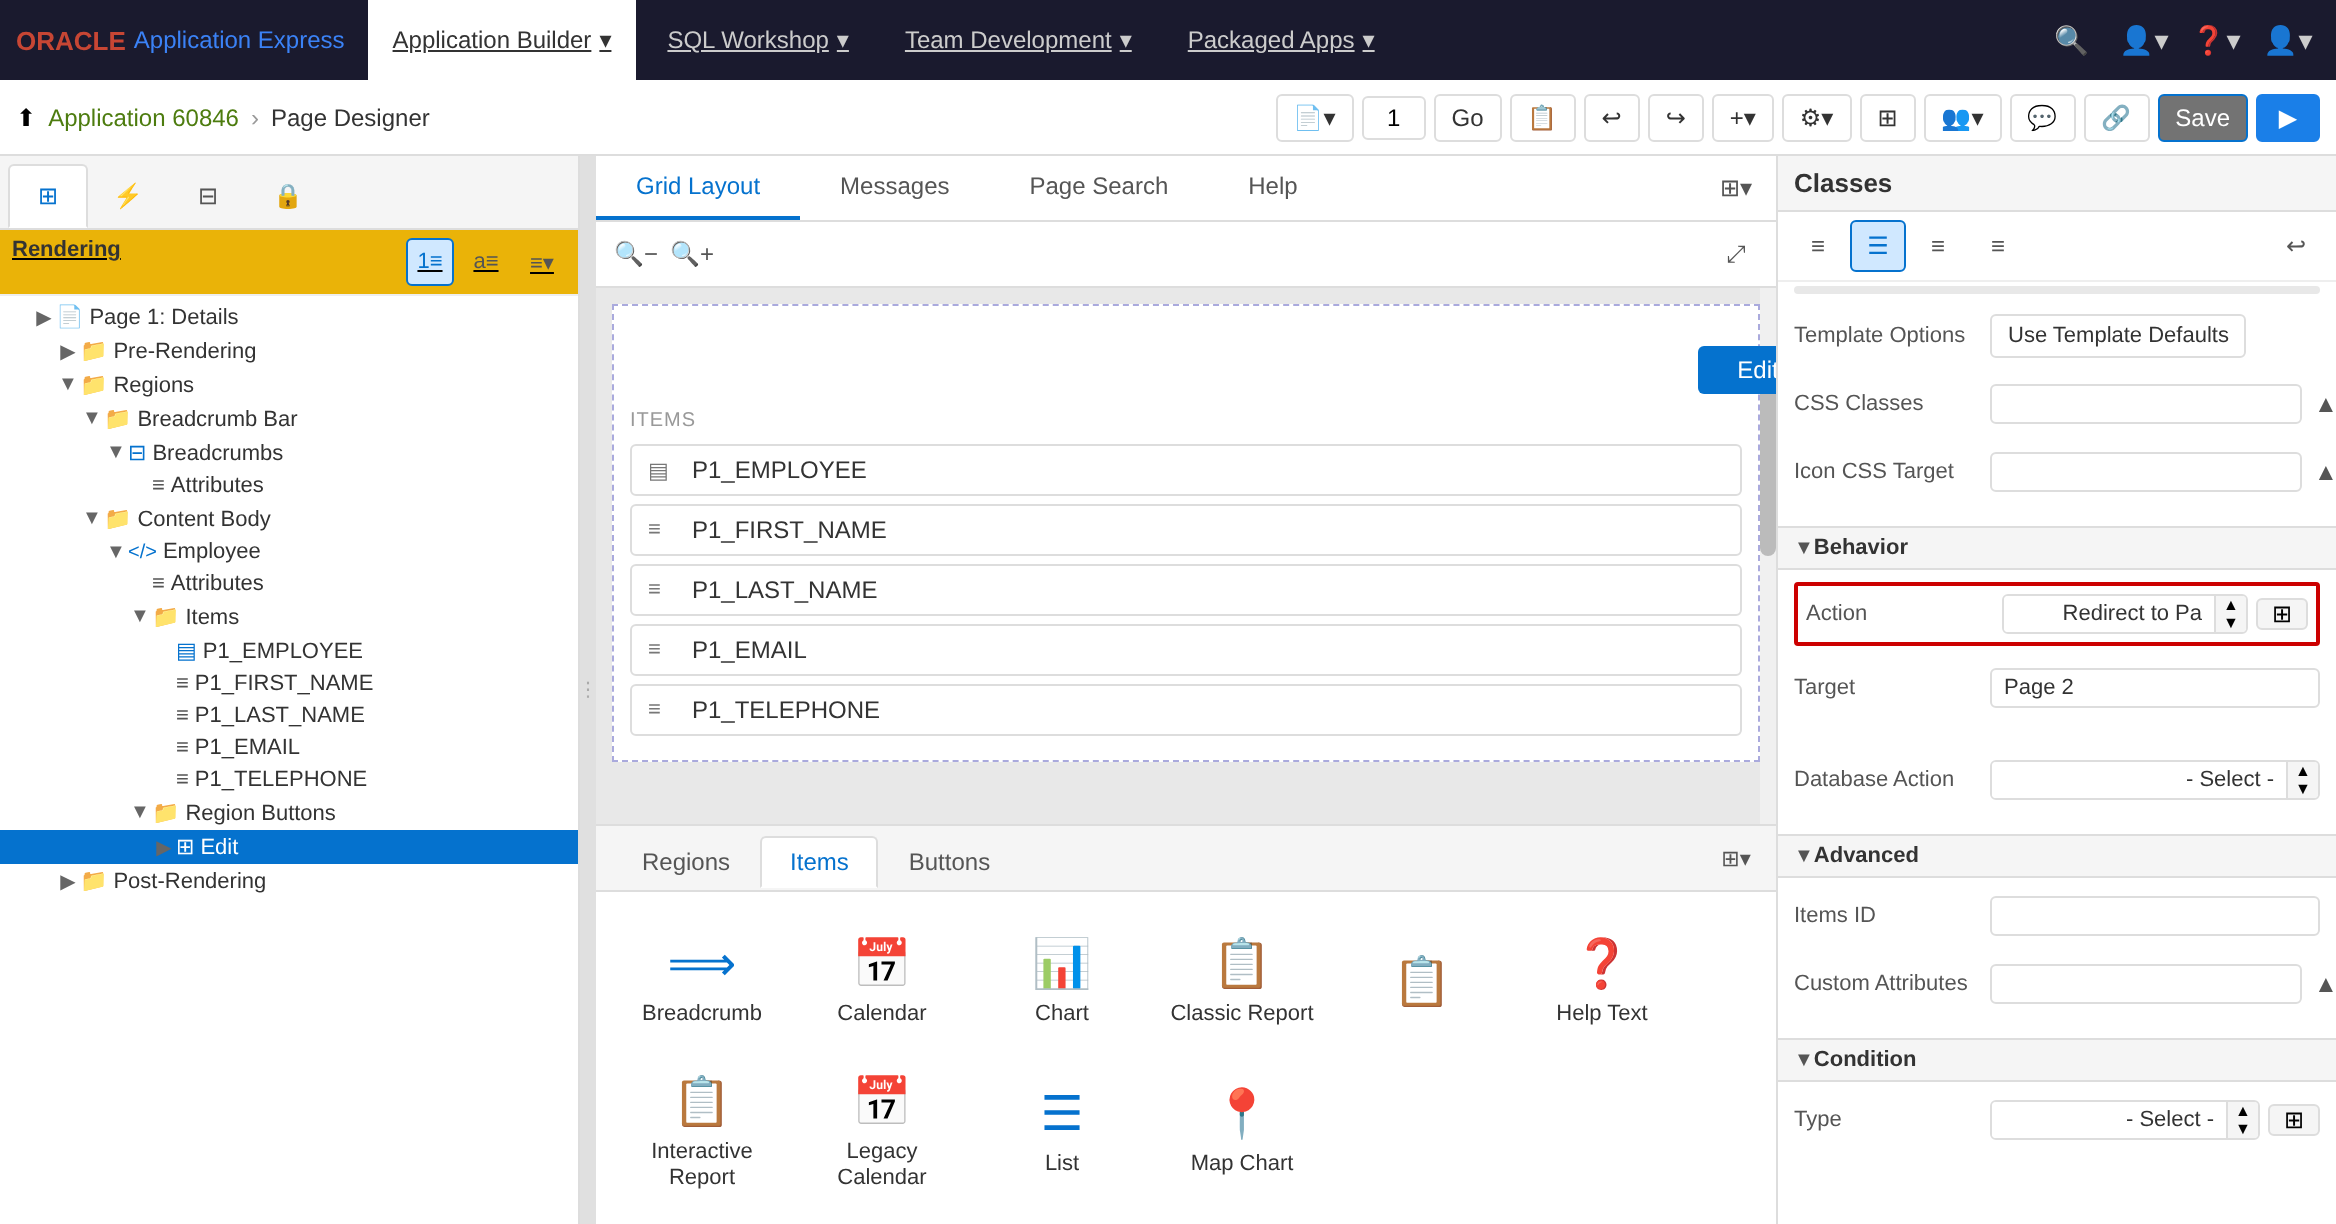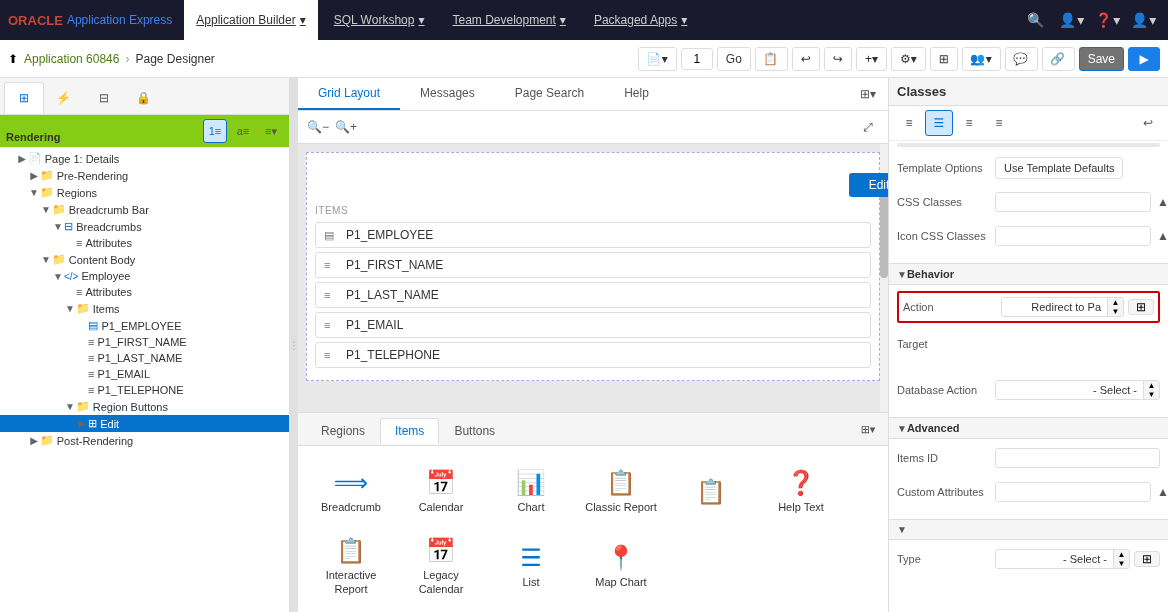--- a/index.html
+++ b/index.html
@@ -56,22 +56,22 @@
     }
     .left-panel-tabs {
       display: flex; border-bottom: 1px solid #ddd; background: #f5f5f5; padding: 4px 4px 0;
     }
     .left-tab {
       width: 40px; height: 32px; display: flex; align-items: center; justify-content: center;
       cursor: pointer; border-radius: 3px 3px 0 0; border: 1px solid transparent; color: #555;
     }
     .left-tab.active { background: #fff; border-color: #ddd #ddd #fff; color: #0572ce; }
     .left-panel-toolbar {
-      display: flex; align-items: flex-end; gap: 4px; padding: 4px 6px;
-      border-bottom: 1px solid #eee; background: #84cc16;
+      display: flex; align-items: flex-start; gap: 4px; padding: 4px 6px;
+      border-bottom: 1px solid #eee; background: #eab308; text-decoration: underline;
     }
     .rendering-label { flex: 1; color: #333; font-weight: bold; font-size: 11px; }
     .icon-btn-small {
       width: 24px; height: 24px; display: flex; align-items: center; justify-content: center;
       cursor: pointer; border-radius: 3px; border: 1px solid transparent; color: #555; font-size: 11px;
     }
     .icon-btn-small.active { background: #d0e8ff; border-color: #0572ce; color: #0572ce; }
 
     .tree { flex: 1; overflow-y: auto; padding: 2px 0; }
     .tree-item {
@@ -609,21 +609,21 @@
           </div>
         </div>
         <div class="prop-row">
           <span class="prop-label">CSS Classes</span>
           <div class="prop-value">
             <input class="prop-input" type="text" value="" style="">
             <div style="width:20px; display:flex; align-items:center; justify-content:center; cursor:pointer; color:#555;">▲</div>
           </div>
         </div>
         <div class="prop-row">
-          <span class="prop-label">Icon CSS Classes</span>
+          <span class="prop-label">Icon CSS Target</span>
           <div class="prop-value">
             <input class="prop-input" type="text" value="" style="">
             <div style="width:20px; display:flex; align-items:center; justify-content:center; cursor:pointer; color:#555;">▲</div>
           </div>
         </div>
       </div>
 
       <div class="section-header">
         <span class="section-toggle">▼</span>
         <span class="section-header-label">Behavior</span>
@@ -639,20 +639,23 @@
                 <div class="select-arrow">▲</div>
                 <div class="select-arrow">▼</div>
               </div>
             </div>
             <div class="select-list-btn">⊞</div>
           </div>
         </div>
 
         <div class="prop-row">
           <span class="prop-label">Target</span>
+          <div class="prop-value">
+            <input class="prop-input" type="text" value="Page 2" style="">
+          </div>
         </div>
       </div>
 
       <div class="prop-group">
         <div class="prop-row">
           <span class="prop-label">Database Action</span>
           <div class="prop-value">
             <div class="select-with-arrows" style="flex:1;">
               <div class="select-text">- Select -</div>
               <div class="select-arrows">
@@ -679,20 +682,21 @@
           <span class="prop-label">Custom Attributes</span>
           <div class="prop-value">
             <input class="prop-input" type="text" value="" style="">
             <div style="width:20px; display:flex; align-items:center; justify-content:center; cursor:pointer; color:#555;">▲</div>
           </div>
         </div>
       </div>
 
       <div class="section-header">
         <span class="section-toggle">▼</span>
+        <span class="section-header-label">Condition</span>
       </div>
       <div class="prop-group">
         <div class="prop-row">
           <span class="prop-label">Type</span>
           <div class="prop-value">
             <div class="select-with-arrows" style="flex:1;">
               <div class="select-text">- Select -</div>
               <div class="select-arrows">
                 <div class="select-arrow">▲</div>
                 <div class="select-arrow">▼</div>

